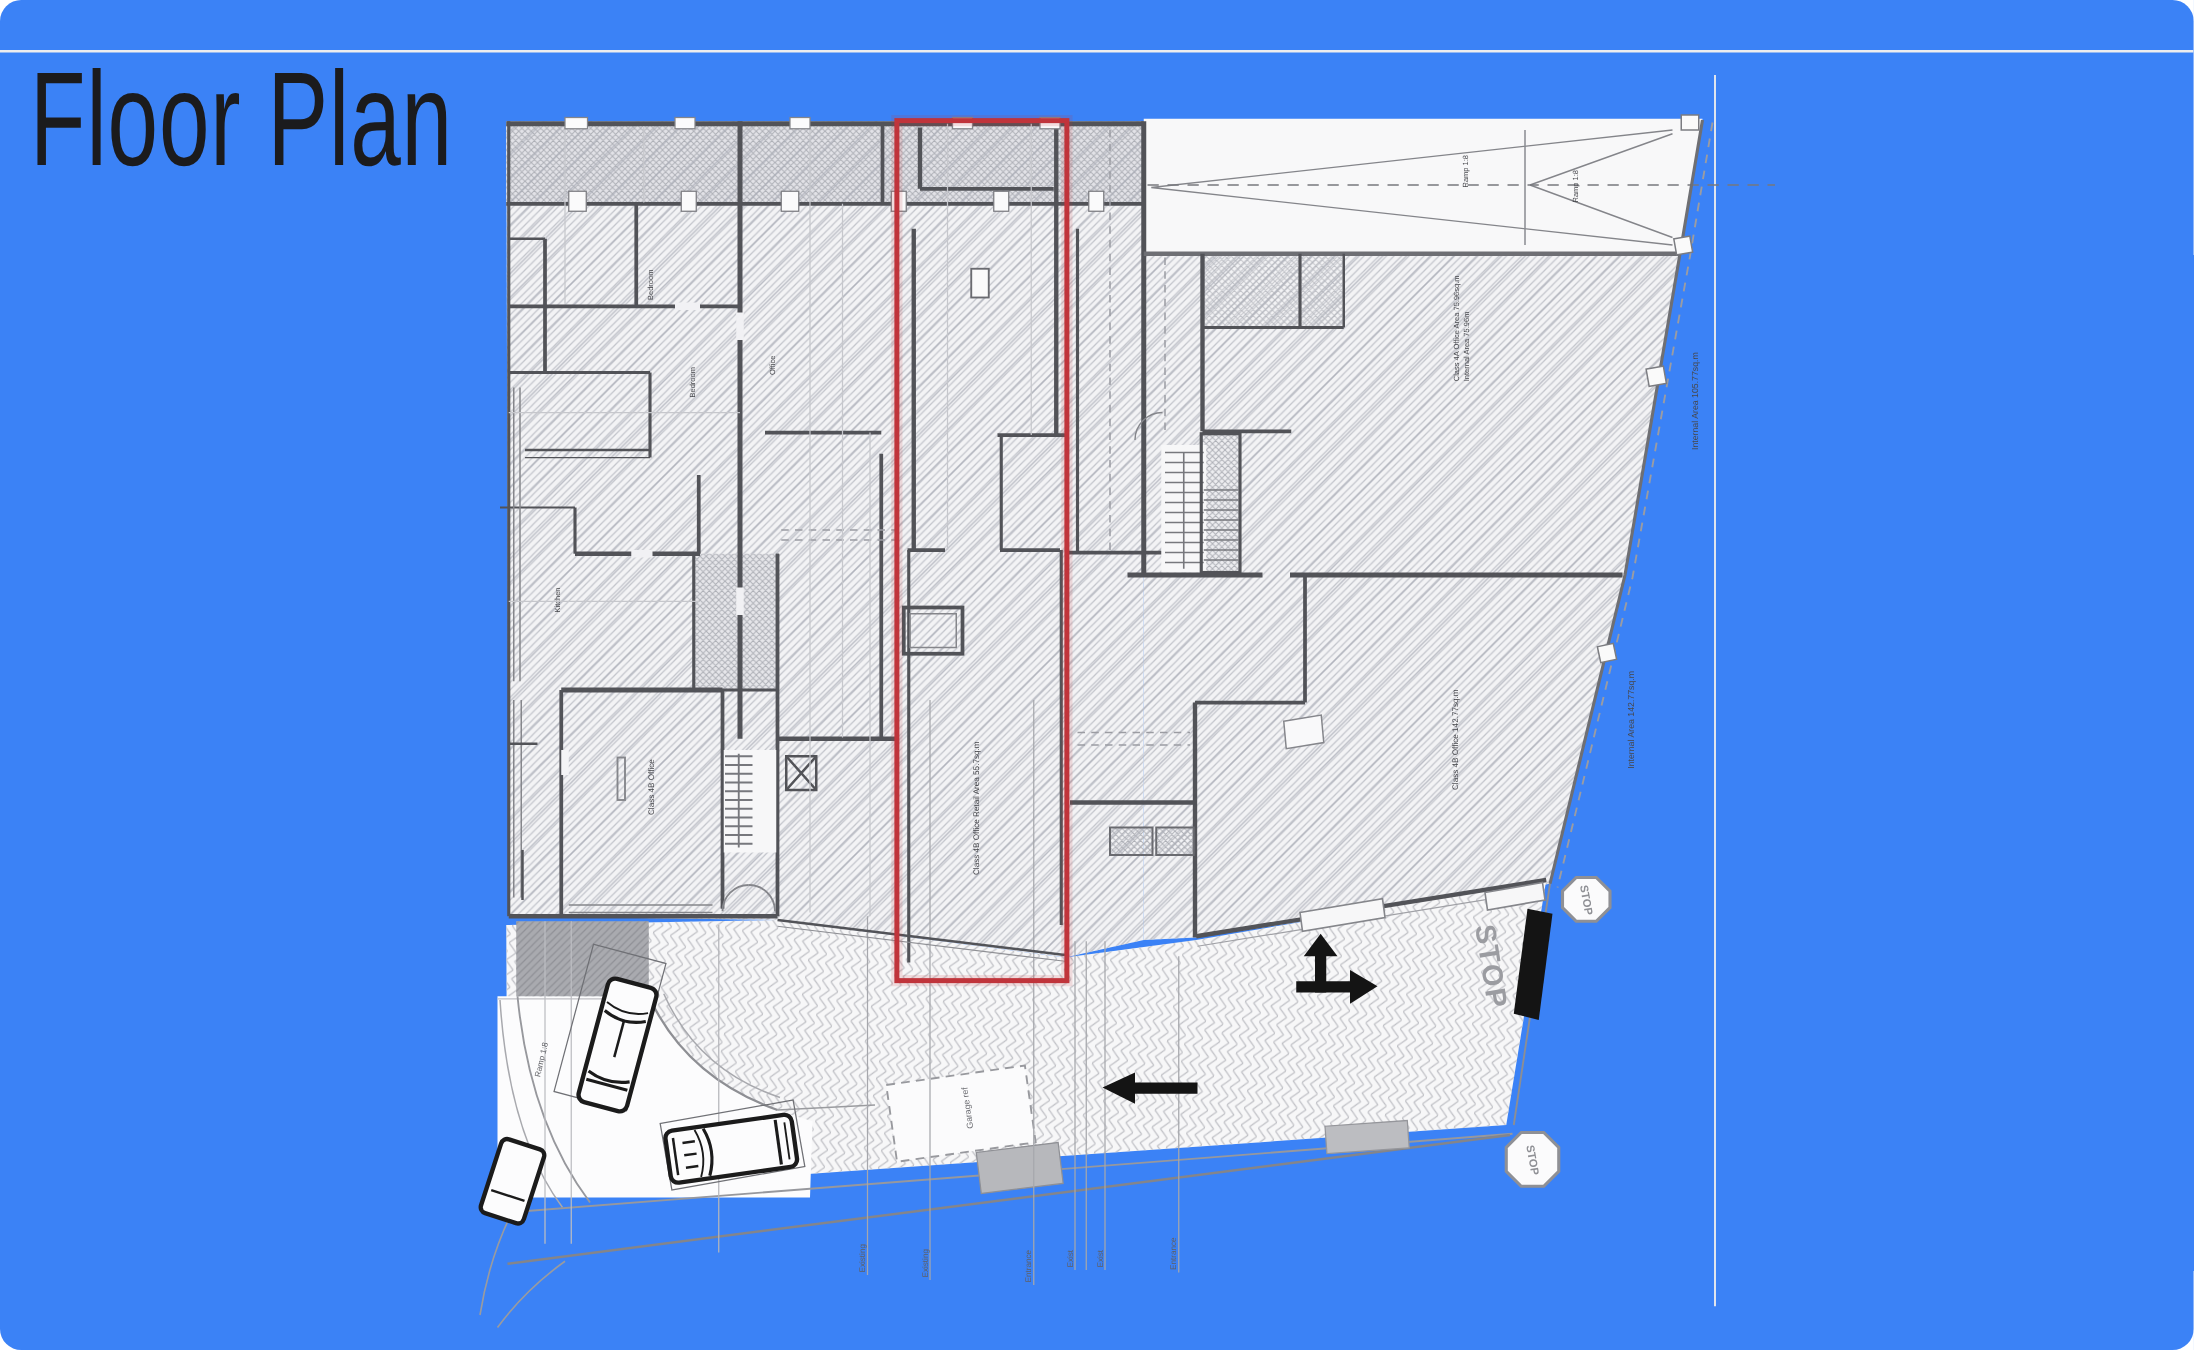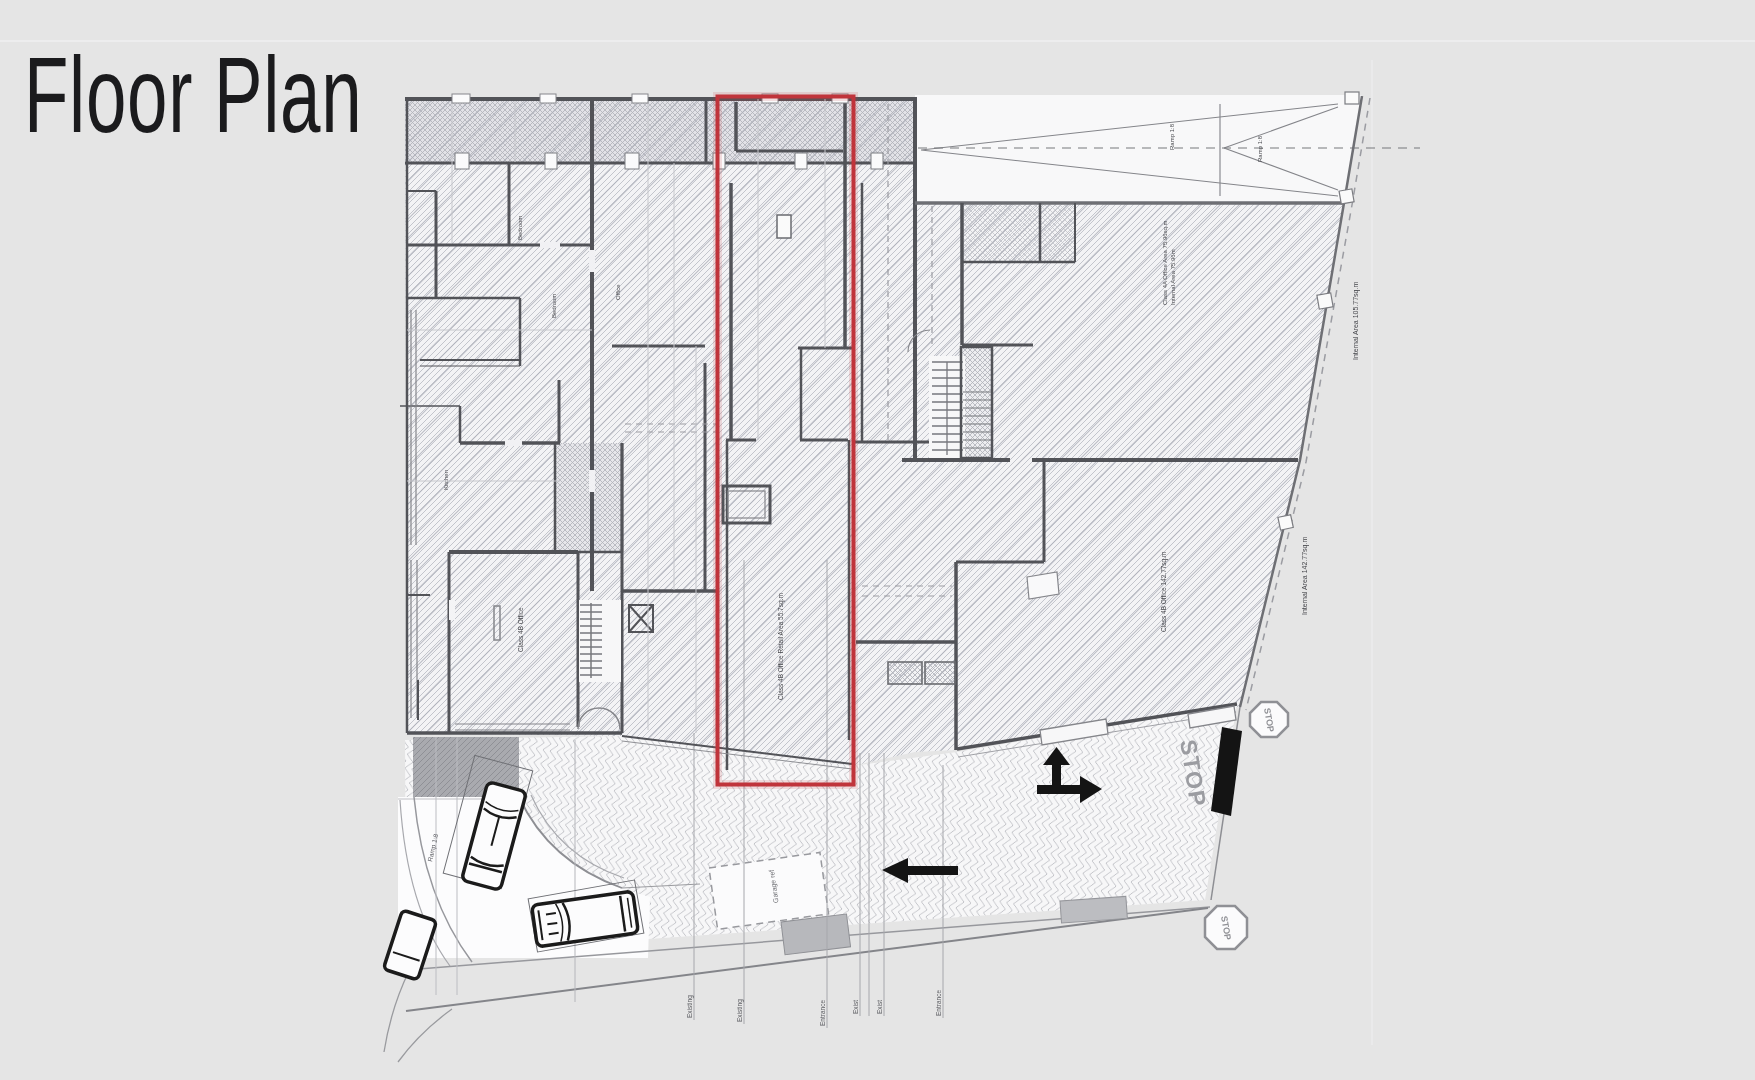--- a/index.html
+++ b/index.html
@@ -1,17 +1,17 @@
 <!DOCTYPE html>
 <html><head>
 <meta charset="utf-8">
 <style>
   html,body{margin:0;padding:0;background:#fff;}
-  .page{position:relative;width:1755px;height:1080px;overflow:hidden;background:#e5e5e5;
-        font-family:"Liberation Sans",sans-serif;}
+  .page{position:relative;width:1755px;height:1080px;overflow:hidden;background:#3b82f6;
+        font-family:"Liberation Sans",sans-serif;border-radius:17px;}
   .title{position:absolute;left:24px;top:33px;font-size:107px;color:#1b1b1d;
          transform:scaleX(0.68);transform-origin:0 0;white-space:nowrap;letter-spacing:1px;}
 </style>
 </head>
 <body>
 <div class="page">
 <div class="title">Floor Plan</div>
 <svg width="1755" height="1080" viewBox="0 0 1755 1080" style="position:absolute;left:0;top:0;">
 <defs>
   <pattern id="h1" width="6" height="6" patternUnits="userSpaceOnUse">

